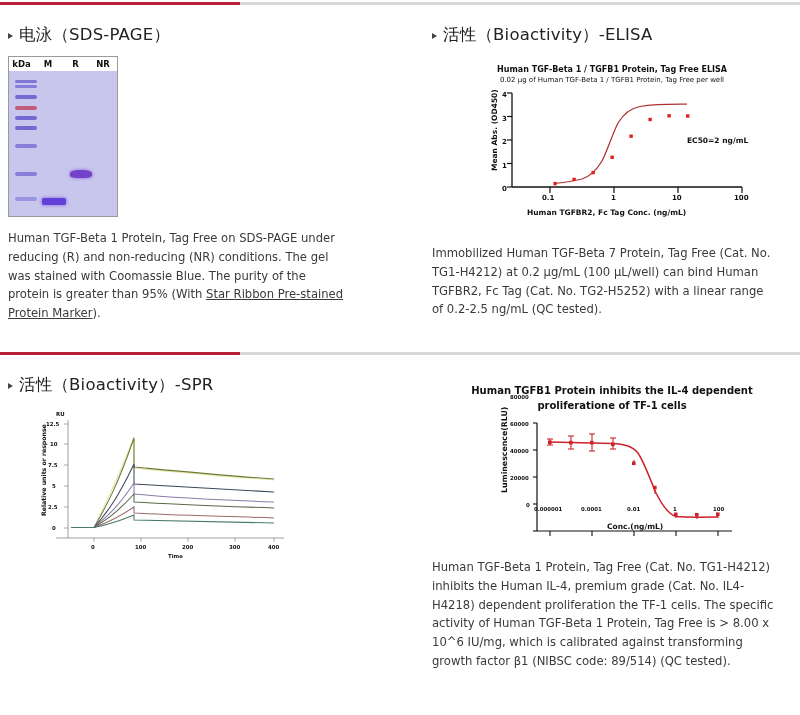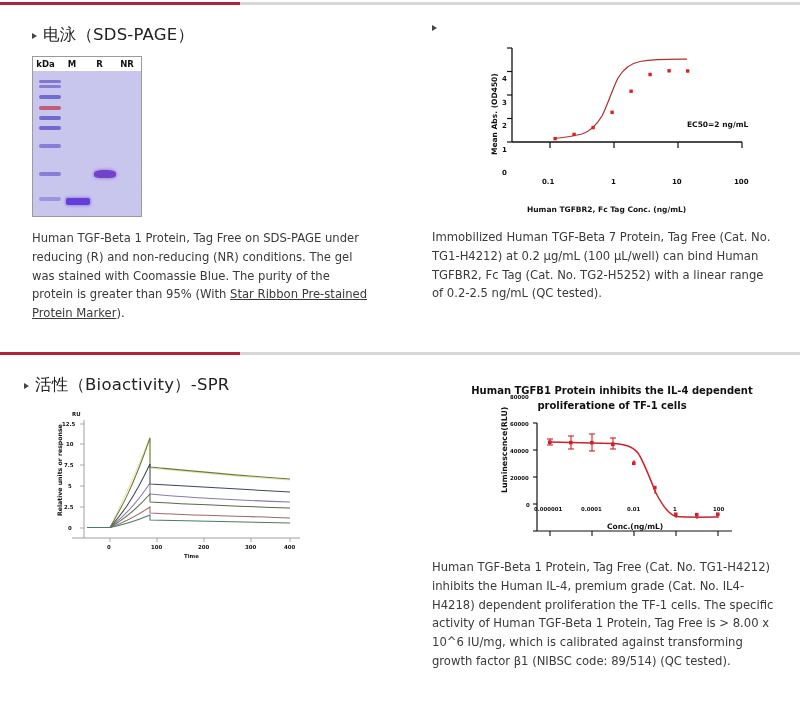--- a/index.html
+++ b/index.html
@@ -10,23 +10,23 @@
     color:#333;
     position:relative;
     overflow:hidden;
   }
   .divider{position:absolute;left:0;width:800px;height:3px;background:#d8d8d8;}
   .divider .accent{position:absolute;left:0;top:0;height:3px;width:240px;background:#b51f39;}
   #divider-top{top:2px;}
   #divider-mid{top:352px;}
 
   .panel{position:absolute;}
-  .panel-tl{left:8px;top:24px;width:380px;margin-left:24px;}
+  .panel-tl{left:8px;top:24px;width:380px;}
   .panel-tr{left:432px;top:24px;width:362px;}
-  .panel-bl{left:24px;top:374px;width:380px;}
+  .panel-bl{left:8px;top:374px;width:380px;}
   .panel-br{left:432px;top:374px;width:362px;}
 
   .heading{
     font-size:16.5px;color:#222;letter-spacing:.2px;
     display:flex;align-items:center;gap:6px;margin-bottom:10px;white-space:nowrap;
   }
   .tri{
     width:0;height:0;border-left:5px solid #444;
     border-top:3.5px solid transparent;border-bottom:3.5px solid transparent;
     display:inline-block;flex:0 0 auto;position:relative;top:1px;
@@ -99,23 +99,28 @@
   </div>
 
   <div class="caption" style="margin-top:12px;width:338px">
     <span>Human TGF-Beta 1 Protein, Tag Free on SDS-PAGE under reducing (R) and non-reducing (NR) conditions. The gel was stained with Coomassie Blue. The purity of the protein is greater than 95% (With </span><a href="#">Star Ribbon Pre-stained Protein Marker</a><span>).</span>
   </div>
 </div>
 
 <div class="panel panel-tr">
   <div class="heading">
     <span class="tri"></span>
+    <span>活性（Bioactivity）-ELISA</span>
   </div>
 
   <div class="chartbox" style="width:340px;height:170px;margin-left:10px">
+    <div style="padding-top:8px">
+      <div class="ctitle">Human TGF-Beta 1 / TGFB1 Protein, Tag Free  ELISA</div>
+      <div class="csub">0.02 μg of Human TGF-Beta 1 / TGFB1 Protein, Tag Free per well</div>
+    </div>
     <svg width="340" height="130" viewBox="0 0 340 130">
 
       <line x1="70" y1="8" x2="70" y2="102" stroke="#111" stroke-width="1.3"></line>
       <line x1="70" y1="102" x2="300" y2="102" stroke="#111" stroke-width="1.3"></line>
 
       <line x1="65" y1="102" x2="70" y2="102" stroke="#111" stroke-width="1.2"></line>
       <line x1="65" y1="78.5" x2="70" y2="78.5" stroke="#111" stroke-width="1.2"></line>
       <line x1="65" y1="55" x2="70" y2="55" stroke="#111" stroke-width="1.2"></line>
       <line x1="65" y1="31.5" x2="70" y2="31.5" stroke="#111" stroke-width="1.2"></line>
       <line x1="65" y1="8" x2="70" y2="8" stroke="#111" stroke-width="1.2"></line>
@@ -141,21 +146,21 @@
     <div class="tick" style="left:60px;top:129px">0</div>
     <div class="tick" style="left:60px;top:105.5px">1</div>
     <div class="tick" style="left:60px;top:82px">2</div>
     <div class="tick" style="left:60px;top:58.5px">3</div>
     <div class="tick" style="left:60px;top:35px">4</div>
     <div class="tick" style="left:100px;top:138px">0.1</div>
     <div class="tick" style="left:169px;top:138px">1</div>
     <div class="tick" style="left:230px;top:138px">10</div>
     <div class="tick" style="left:292px;top:138px">100</div>
     <div class="vlabel" style="left:48px;top:115px">Mean Abs. (OD450)</div>
-    <div class="axis-label" style="left:85px;top:165px">Human TGFBR2, Fc Tag Conc. (ng/mL)</div>
+    <div class="axis-label" style="left:85px;top:152px">Human TGFBR2, Fc Tag Conc. (ng/mL)</div>
     <div class="annot" style="left:245px;top:80px">EC50=2 ng/mL</div>
   </div>
 
   <div class="caption" style="margin-top:18px;width:345px">Immobilized Human TGF-Beta 7 Protein, Tag Free (Cat. No. TG1-H4212) at 0.2 μg/mL (100 μL/well) can bind Human TGFBR2, Fc Tag (Cat. No. TG2-H5252) with a linear range of 0.2-2.5 ng/mL (QC tested).</div>
 </div>
 
 <div class="panel panel-bl">
   <div class="heading">
     <span class="tri"></span>
     <span>活性（Bioactivity）-SPR</span>

